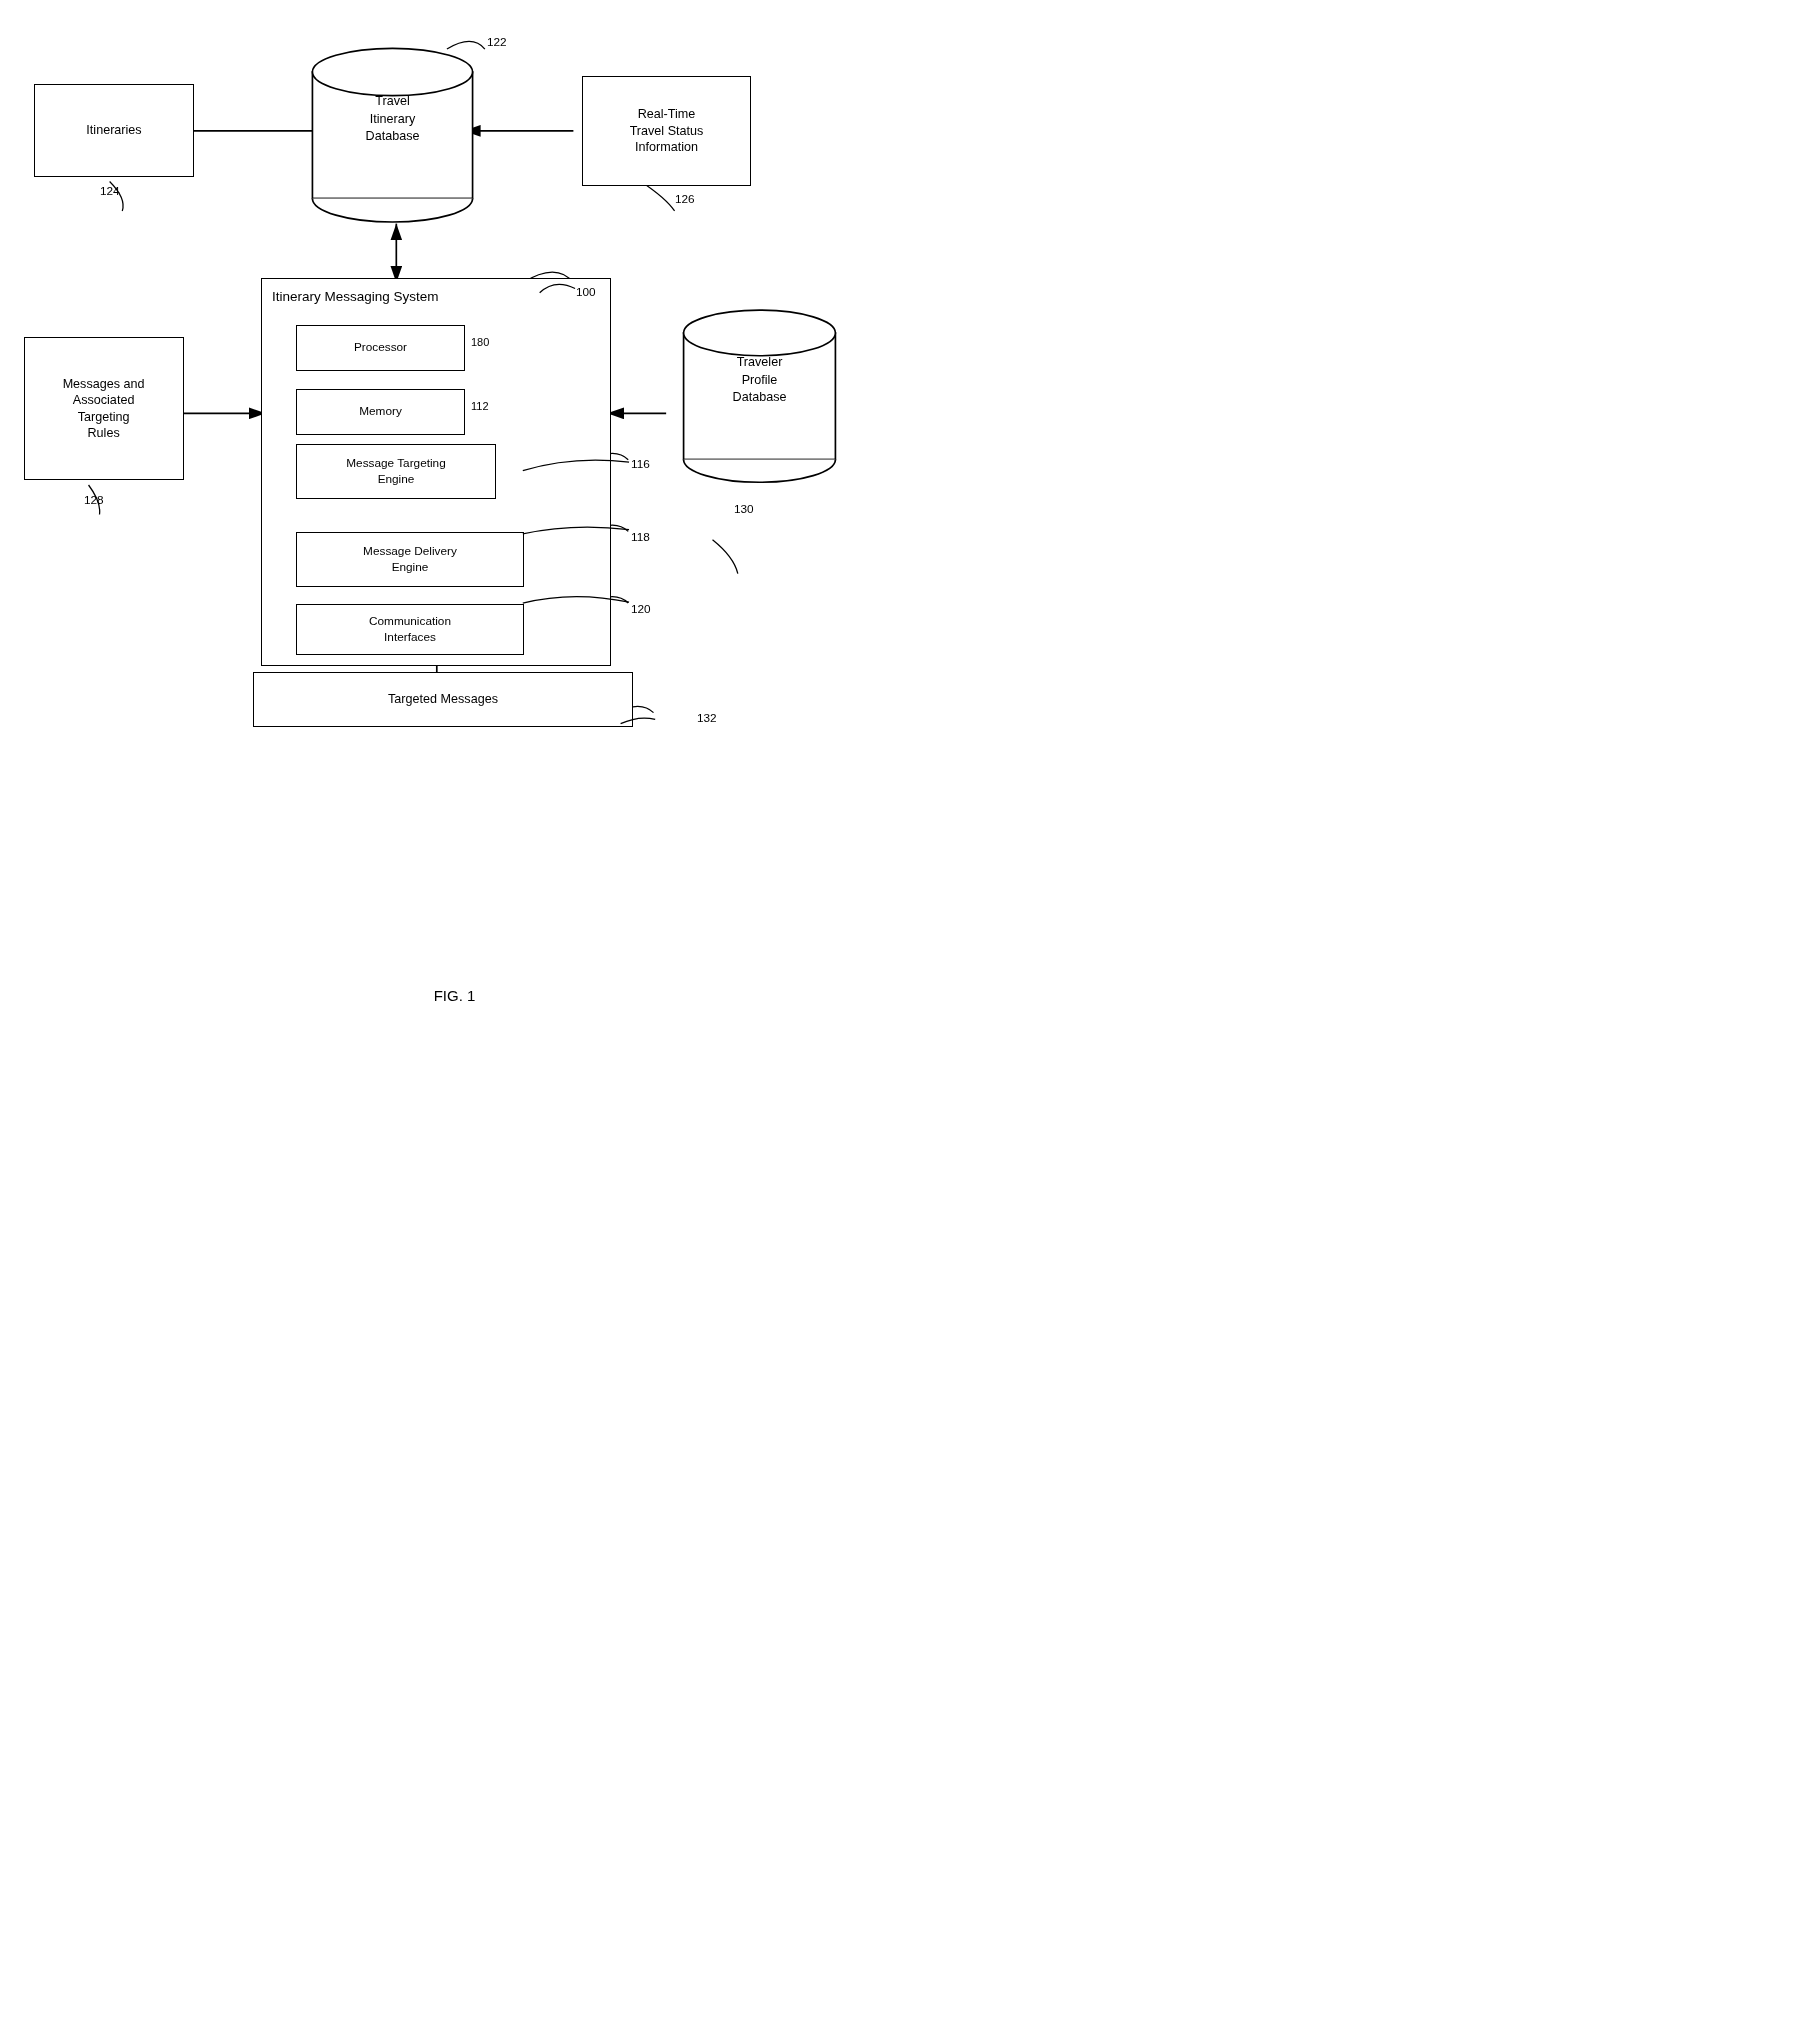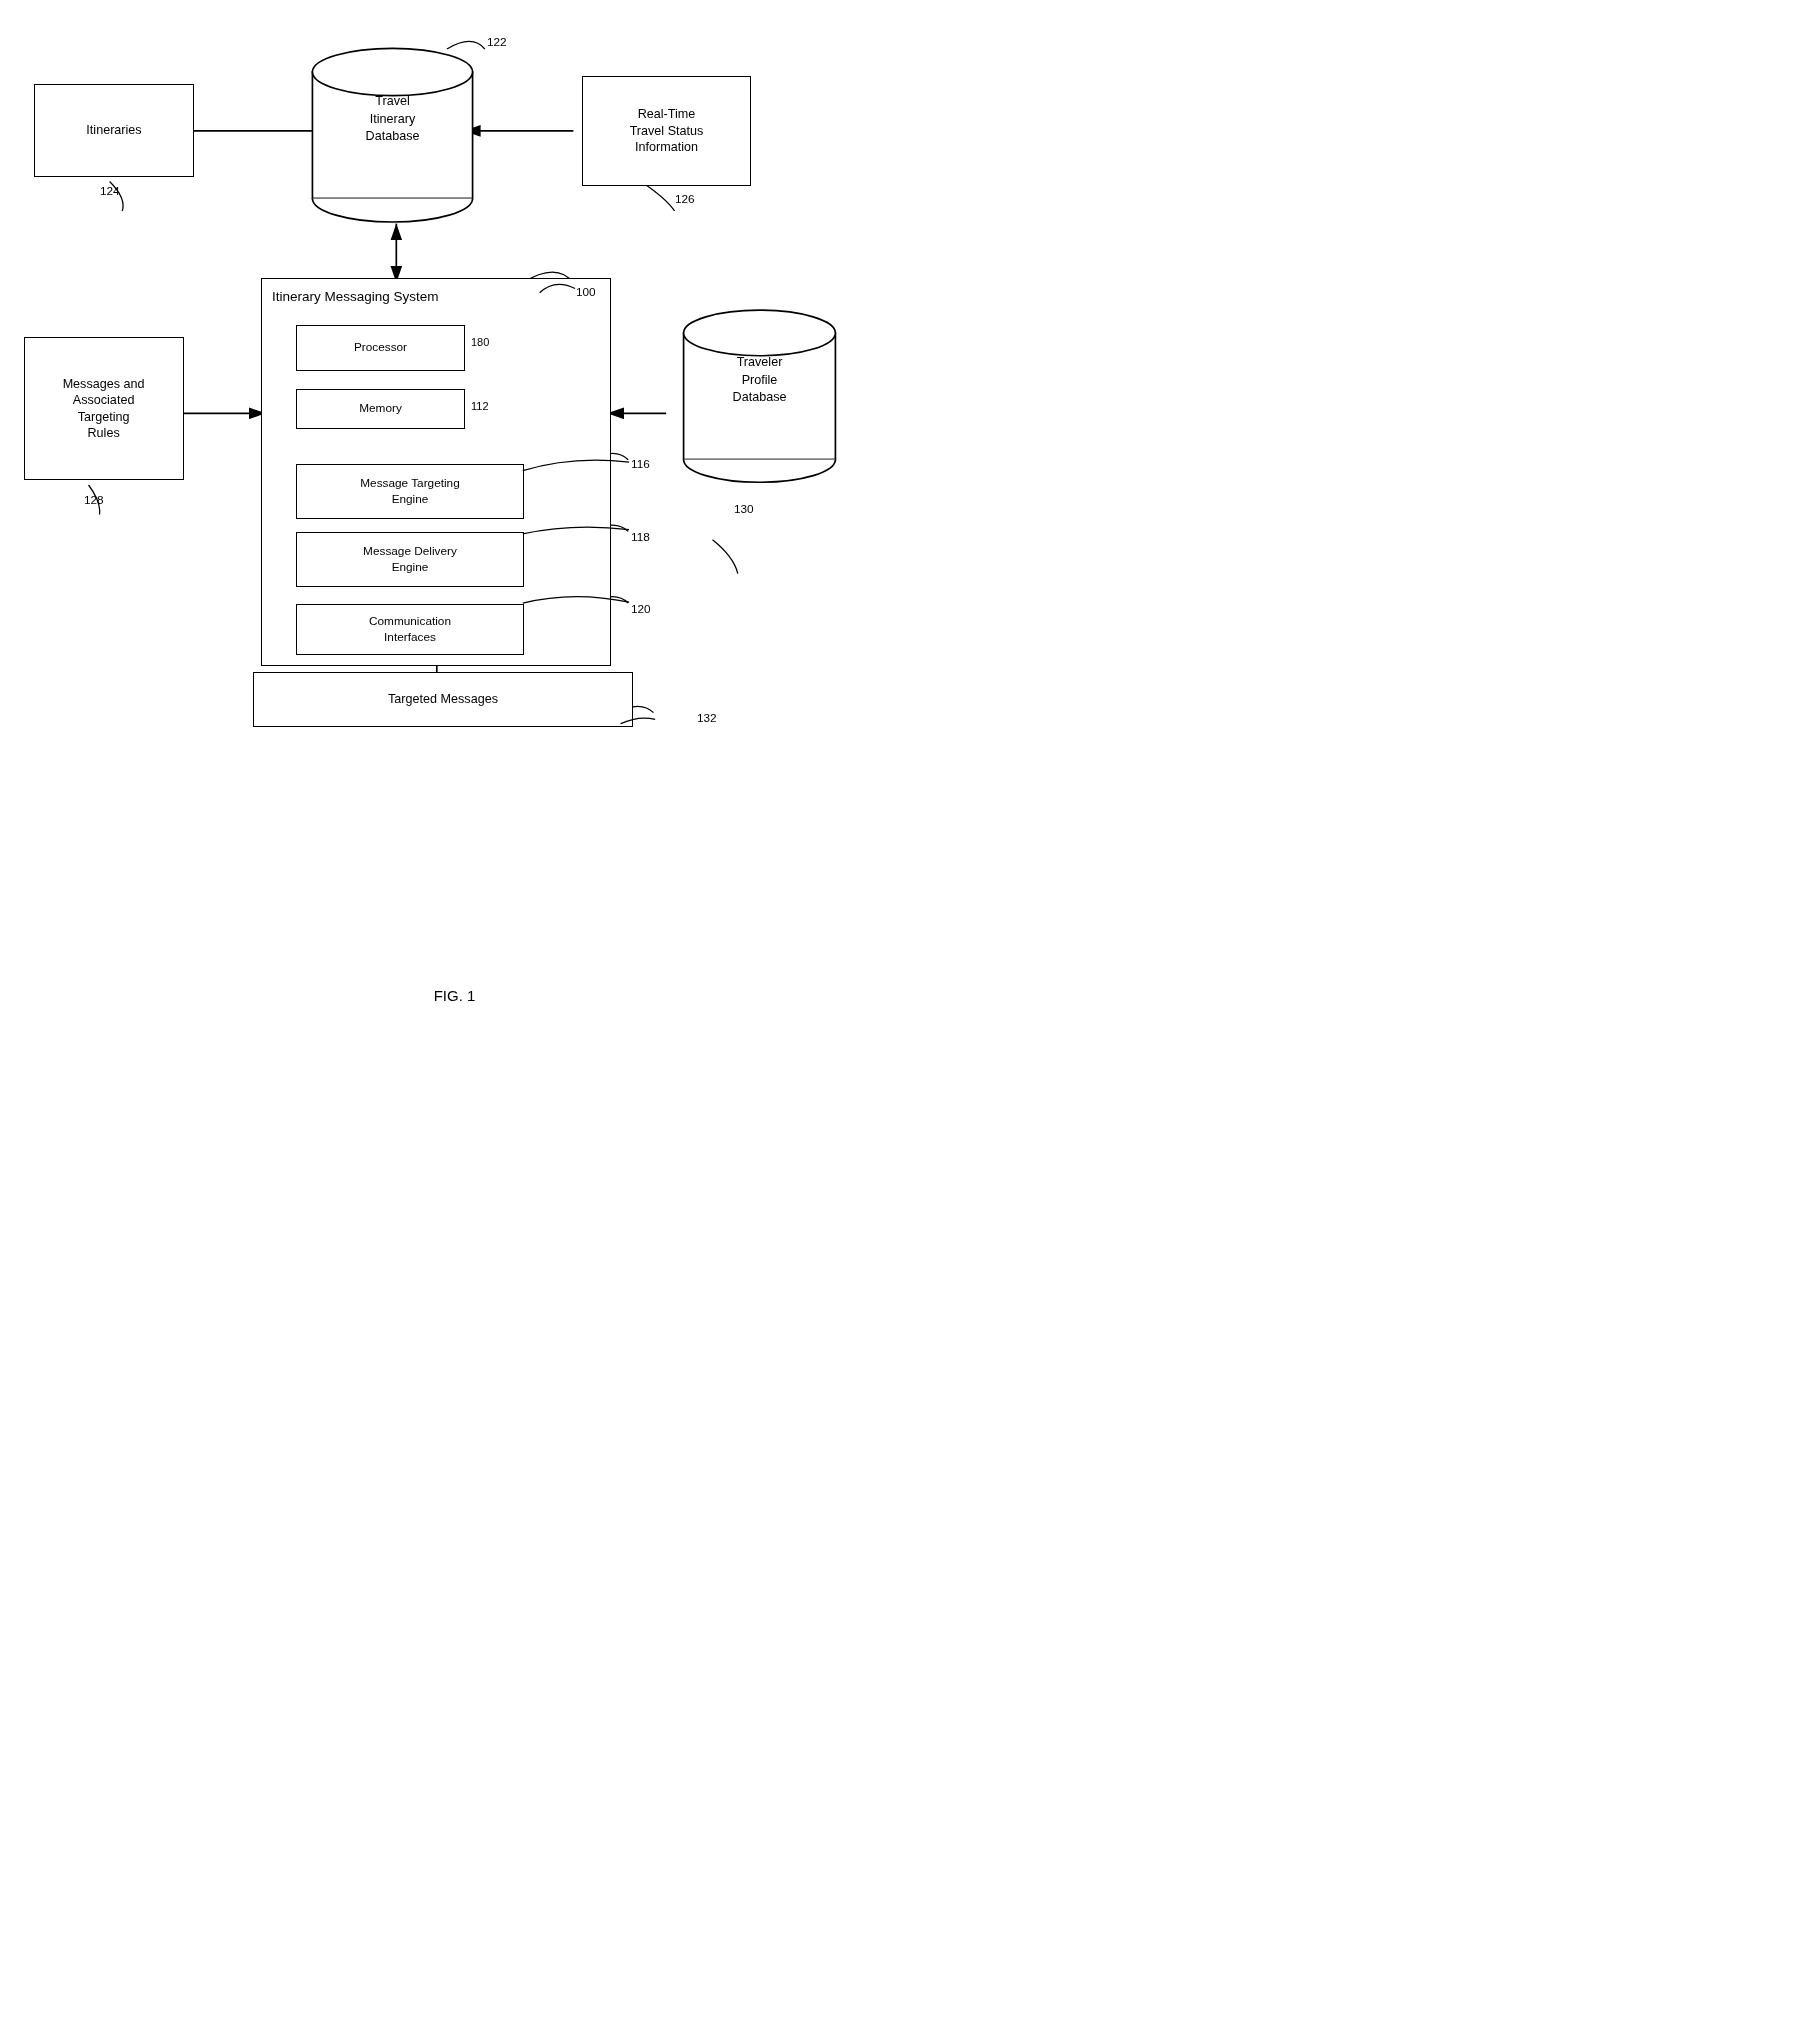--- a/index.html
+++ b/index.html
@@ -177,27 +177,27 @@
     <div class="main-system-title" style="top:10px; left:10px;">
       <span>Itinerary Messaging System</span>
     </div>
 
     <div class="inner-box" style="left:34px; top:46px; width:169px; height:46px;">
       <span>Processor</span>
     </div>
 
     <span style="position:absolute; top:57px; left:209px; font-size:11px;">180</span>
 
-    <div class="inner-box" style="left:34px; top:110px; width:169px; height:40px;">
+    <div class="inner-box" style="left:34px; top:110px; width:169px; height:46px;">
       <span>Memory</span>
     </div>
 
     <span style="position:absolute; top:121px; left:209px; font-size:11px;">112</span>
 
-    <div class="inner-box" style="left:34px; top:185px; width:228px; height:55px;">
+    <div class="inner-box" style="left:34px; top:165px; width:200px; height:55px;">
       <span>Message Targeting<br>Engine</span>
     </div>
 
     <div class="inner-box" style="left:34px; top:253px; width:228px; height:55px;">
       <span>Message Delivery<br>Engine</span>
     </div>
 
     <div class="inner-box" style="left:34px; top:325px; width:228px; height:51px;">
       <span>Communication<br>Interfaces</span>
     </div>

